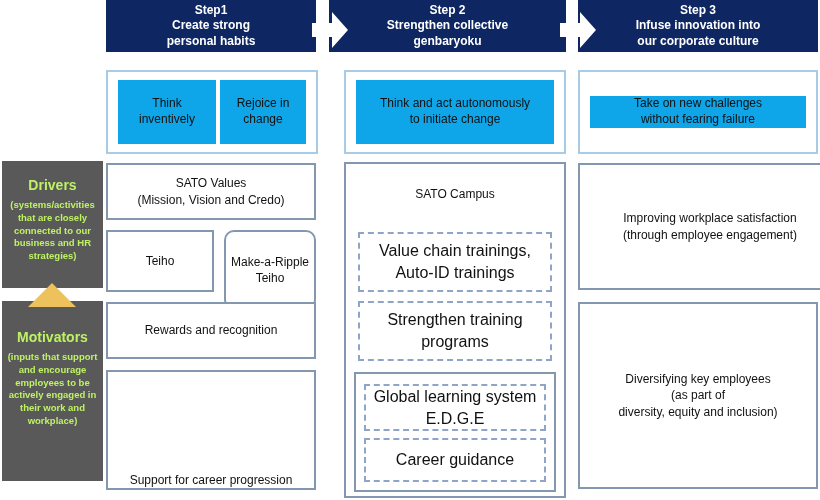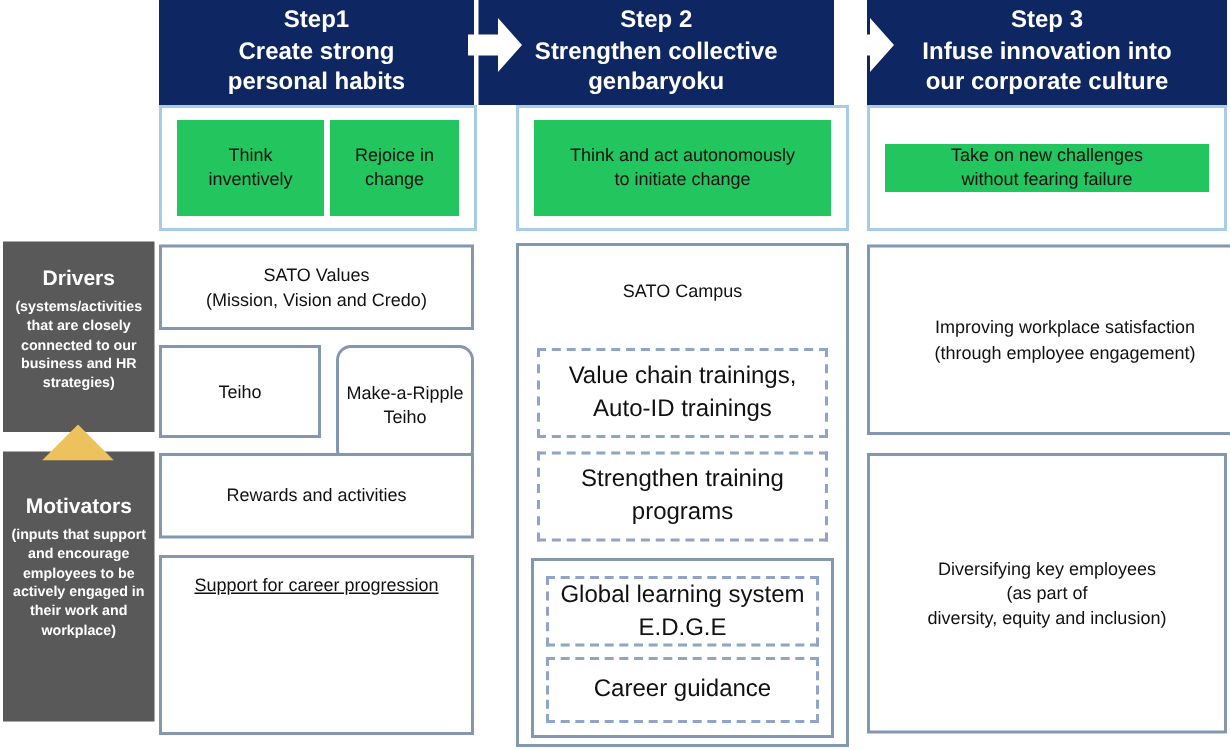--- a/index.html
+++ b/index.html
@@ -7,24 +7,24 @@
   body { font-family: "Liberation Sans", sans-serif; }
   .canvas {
     position: relative;
     width: 820px;
     height: 500px;
     background: #ffffff;
     overflow: hidden;
   }
   .hdr {
     position: absolute;
-    top: 0; height: 70px;
+    top: 0; height: 52px;
     background: #0e2661;
     color: #ffffff;
-    font-size: 16px;
+    font-size: 12px;
     font-weight: bold;
     line-height: 1.3;
     display: flex;
     align-items: center;
     justify-content: center;
     text-align: center;
     white-space: pre-line;
     z-index: 1;
   }
   .arrow-wrap { position: absolute; z-index: 2; }
@@ -32,21 +32,21 @@
     position: absolute;
     top: 70px; height: 84px;
     background: #ffffff;
     border: 2px solid #a8cbe8;
     display: flex;
     align-items: stretch;
     justify-content: space-between;
     padding: 8px 10px;
   }
   .bluebox {
-    background: #22c55e;
+    background: #0ea5e9;
     color: #111111;
     font-size: 12px;
     line-height: 1.3;
     display: flex;
     align-items: center;
     justify-content: center;
     text-align: center;
     white-space: pre-line;
   }
   .box {
@@ -57,63 +57,62 @@
     font-size: 12px;
     line-height: 1.35;
     display: flex;
     align-items: center;
     justify-content: center;
     text-align: center;
     white-space: pre-line;
   }
   .box.top-label {
     flex-direction: column;
-    justify-content: flex-start;
+    justify-content: flex-end;
     padding-top: 10px;
-    text-decoration: underline;
   }
   .dashed {
     position: absolute;
     background: #ffffff;
     border: 2px dashed #8ea5c8;
     color: #111111;
     font-size: 16px;
     line-height: 1.35;
     display: flex;
     align-items: center;
     justify-content: center;
     text-align: center;
     white-space: pre-line;
   }
   .side {
     position: absolute;
     left: 2px; width: 101px;
     background: #595959;
-    color: #ffffff;
+    color: #bef264;
     text-align: center;
     padding: 16px 3px 0 3px;
   }
   .side .side-title { font-size: 14px; font-weight: bold; margin-bottom: 6px; }
   .side .side-desc  { font-size: 9.5px; font-weight: bold; line-height: 1.35; overflow-wrap: break-word; }
   .campus-label {
     position: absolute;
     left: 0; right: 0; top: 22px;
     font-size: 12px; color: #111111;
     text-align: center;
   }
 </style>
 </head>
 <body>
 
 <div class="canvas">
 
   <div class="hdr" style="left:106px; width:210px;">Step1
 Create strong
 personal habits</div>
-  <div class="hdr" style="left:319px; width:237px;">Step 2
+  <div class="hdr" style="left:329px; width:237px;">Step 2
 Strengthen collective
 genbaryoku</div>
   <div class="hdr" style="left:578px; width:240px;">Step 3
 Infuse innovation into
 our corporate culture</div>
 
   <div class="arrow-wrap" style="left:312px; top:10px;">
     <svg width="36" height="40" viewBox="0 0 36 40">
       <polygon points="0,13 20,13 20,2 36,20 20,38 20,27 0,27" fill="#ffffff"></polygon>
     </svg>
@@ -151,21 +150,21 @@
   <div class="side" style="top:301px; height:180px; padding-top:28px;">
     <div class="side-title">Motivators</div>
     <div class="side-desc">(inputs that support and encourage employees to be actively engaged in their work and workplace)</div>
   </div>
 
   <div class="box" style="left:106px; top:163px; width:210px; height:57px;">SATO Values
 (Mission, Vision and Credo)</div>
   <div class="box" style="left:106px; top:230px; width:108px; height:62px;">Teiho</div>
   <div class="box" style="left:224px; top:230px; width:92px; height:80px;border-radius:10px;">Make-a-Ripple
 Teiho</div>
-  <div class="box" style="left:106px; top:302px; width:210px; height:57px;">Rewards and activities</div>
+  <div class="box" style="left:106px; top:302px; width:210px; height:57px;">Rewards and recognition</div>
   <div class="box top-label" style="left:106px; top:370px; width:210px; height:120px;">
     <div>Support for career progression</div>
   </div>
 
   <div class="box" style="left:344px; top:162px; width:222px; height:336px; display:block;">
     <div class="campus-label">SATO Campus</div>
     <div class="dashed" style="left:12px; top:68px; width:194px; height:60px;">Value chain trainings,
 Auto-ID trainings</div>
     <div class="dashed" style="left:12px; top:137px; width:194px; height:60px;">Strengthen training
 programs</div>

